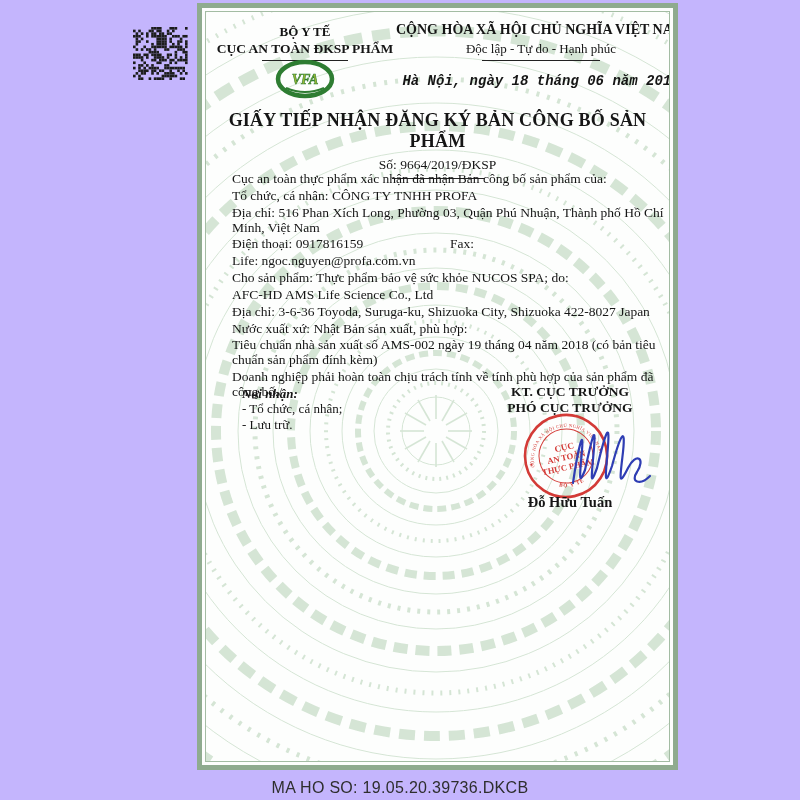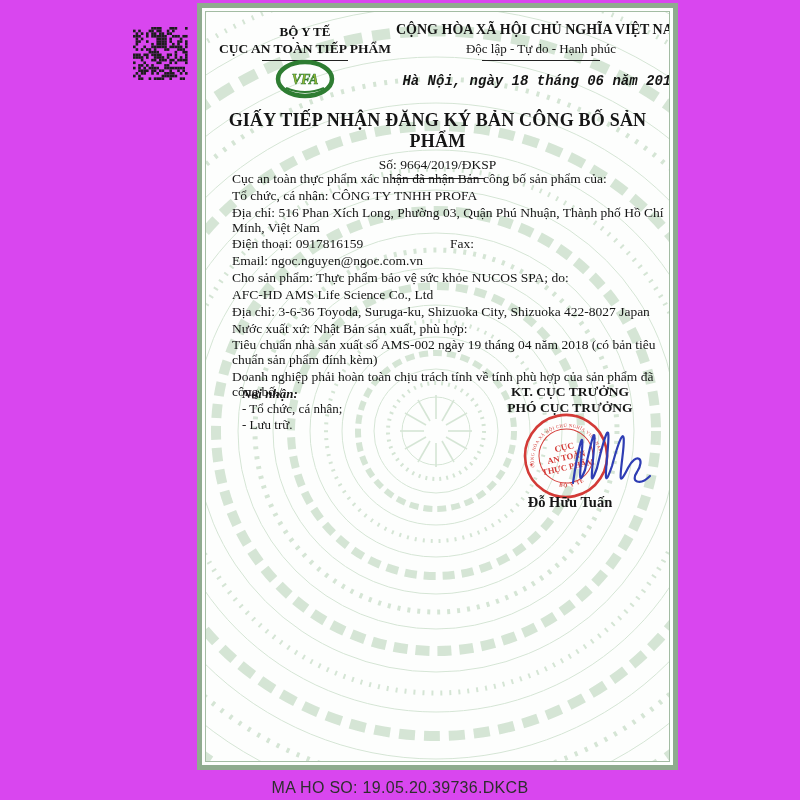--- a/index.html
+++ b/index.html
@@ -1,16 +1,16 @@
 <!DOCTYPE html>
 <html><head>
 <meta charset="utf-8">
 <style>
   html,body{margin:0;padding:0;background:#ffffff;}
-  .page{position:relative;width:800px;height:800px;background:#d946ef;overflow:hidden;
+  .page{position:relative;width:800px;height:800px;background:#c4b5fd;overflow:hidden;
         font-family:"Liberation Serif","DejaVu Serif",serif;color:#151515;}
 
   
   .cert{position:absolute;left:197px;top:3px;width:471px;height:757px;
         border:5px solid #8fab8f;background:#fdfefd;}
   .cert-inner{position:absolute;left:3px;top:3px;right:3px;bottom:3px;
         border:1px solid #a3bca3;overflow:hidden;}
   .pattern{position:absolute;left:-6px;top:-6px;width:478px;height:764px;opacity:.62;}
 
   
@@ -309,21 +309,21 @@
           <circle cx="236" cy="425" r="424" stroke-width="1"></circle>
           <circle cx="236" cy="425" r="452" stroke-width="5" stroke-dasharray="2 8"></circle>
           <circle cx="236" cy="425" r="478" stroke-width="1"></circle>
           <circle cx="236" cy="425" r="508" stroke-width="11" stroke-dasharray="20 10"></circle>
           <circle cx="236" cy="425" r="540" stroke-width="1"></circle>
         </g>
       </svg>
 
       <div class="hdr-left">
         <div class="ministry">BỘ Y TẾ</div>
-        <div class="dept">CỤC AN TOÀN TIẾP PHẨM</div>
+        <div class="dept">CỤC AN TOÀN ĐKSP PHẨM</div>
         <div class="hdr-rule"></div>
         <div class="vfa">
           <svg viewBox="0 0 62 42" width="62" height="42">
             <ellipse cx="31" cy="21" rx="27" ry="17" fill="none" stroke="#2e7d32" stroke-width="4.5"></ellipse>
             <path d="M 12 30 Q 31 38 50 30" fill="none" stroke="#2e7d32" stroke-width="2"></path>
             <text x="31" y="26" text-anchor="middle" font-size="14" font-style="italic" font-weight="bold" fill="#9ab832" stroke="#2e7d32" stroke-width=".6">VFA</text>
           </svg>
         </div>
       </div>
 
@@ -341,21 +341,21 @@
       </div>
 
       <div class="body-block">
         <p>Cục an toàn thực phẩm xác nhận đã nhận Bản công bố sản phẩm của:</p>
         <p>Tổ chức, cá nhân: CÔNG TY TNHH PROFA</p>
         <p>Địa chỉ: 516 Phan Xích Long, Phường 03, Quận Phú Nhuận, Thành phố Hồ Chí Minh, Việt Nam</p>
         <p class="row-split">
           <span class="ph">Điện thoại: 0917816159</span>
           <span>Fax:</span>
         </p>
-        <p>Email: ngoc.nguyen@ngoc.com.vn</p>
+        <p>Life: ngoc.nguyen@profa.com.vn</p>
         <p>Cho sản phẩm: Thực phẩm bảo vệ sức khỏe NUCOS SPA; do:</p>
         <p>AFC-HD AMS Life Science Co., Ltd</p>
         <p>Địa chỉ: 3-6-36 Toyoda, Suruga-ku, Shizuoka City, Shizuoka 422-8027 Japan</p>
         <p>Nước xuất xứ: Nhật Bản sản xuất, phù hợp:</p>
         <p>Tiêu chuẩn nhà sản xuất số AMS-002 ngày 19 tháng 04 năm 2018 (có bản tiêu chuẩn sản phẩm đính kèm)</p>
         <p>Doanh nghiệp phải hoàn toàn chịu trách tính về tính phù hợp của sản phẩm đã công bố./.</p>
       </div>
 
       <div class="recipients">
         <div class="lbl">Nơi nhận:</div>

